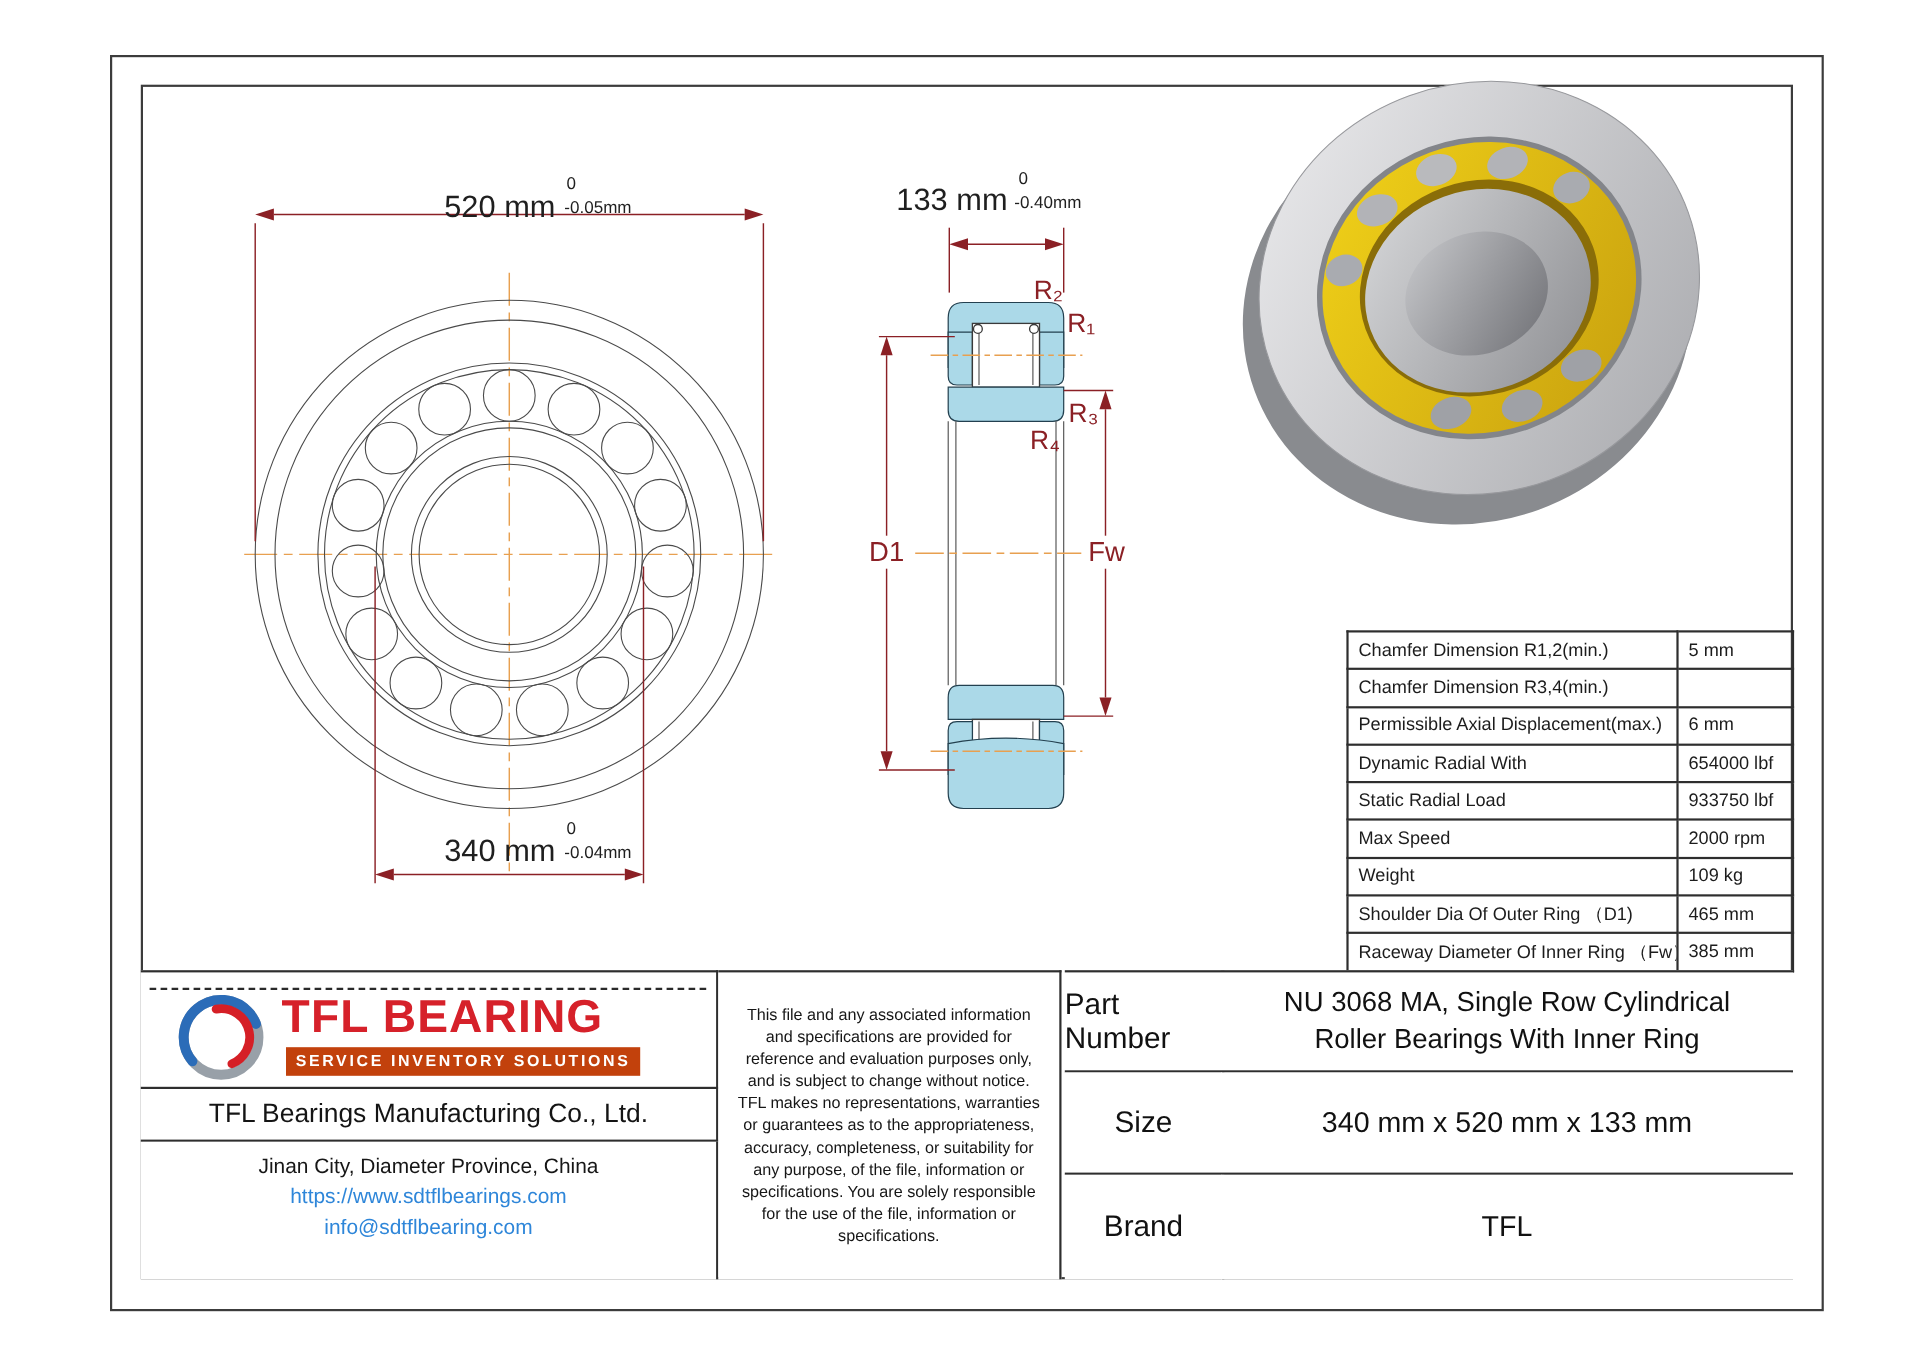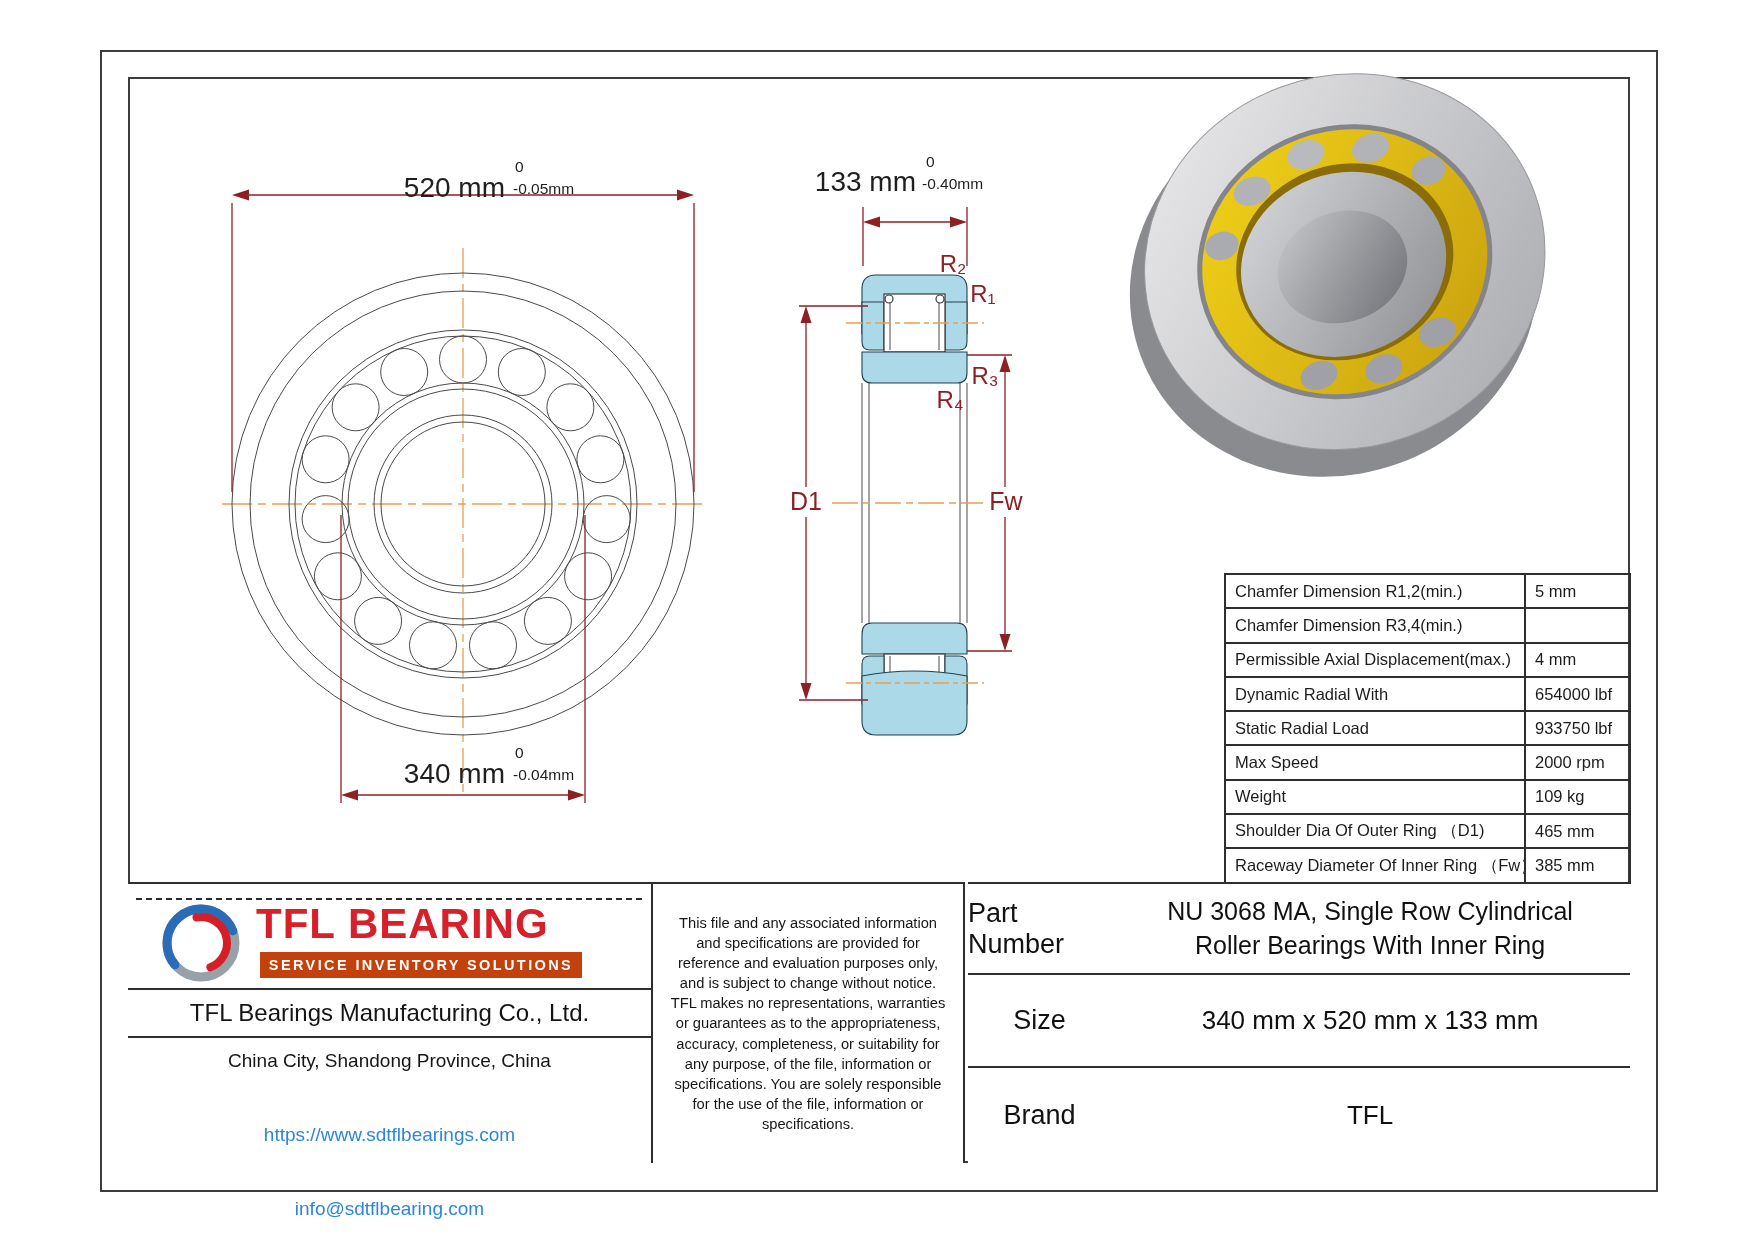--- a/index.html
+++ b/index.html
@@ -32,21 +32,21 @@
   .r1 { top:882px; height:93px; }
   .r2 { top:975px; height:93px; }
   .r3 { top:1068px; height:95px; }
   .pn-val { font-size:25px; line-height:1.35; padding:0 56px; }
 
   .dashline { position:absolute; left:8px; top:14px; width:506px; border-top:2.5px dashed #2a2a2a; }
   .logo-swirl { position:absolute; left:28px; top:12px; width:90px; height:90px; }
   .logo-word { position:absolute; left:128px; top:16px; width:340px; font-size:42px; font-weight:bold; letter-spacing:1px; color:#D6212A; white-space:nowrap; }
   .logo-band { position:absolute; left:132px; top:68px; width:322px; height:26px; background:#c2410c; color:#fff; font-size:14.5px; font-weight:bold; letter-spacing:2.4px; display:flex; align-items:center; justify-content:center; white-space:nowrap; }
   .addr  { color:#161616; }
-  .link  { color:#2E86D9;margin-top:46px; }
+  .link  { color:#2E86D9; }
   .phone { color:#161616; font-weight:bold; }
 
   .dimtxt { font-size:28px; fill:#1f1f1f; }
   .toltxt { font-size:15.5px; fill:#1f1f1f; }
   .rlabel { font-size:24px; fill:#8B2025; }
   .dlabel { font-size:25px; fill:#8B2025; }
   .dimln  { stroke:#8B2025; stroke-width:1.3; fill:none; }
   .dimfil { fill:#8B2025; stroke:none; }
   .cl     { stroke:#E8A050; stroke-width:1.3; fill:none; }
   .thin   { stroke:#4a4a4a; stroke-width:1; fill:none; }
@@ -244,21 +244,21 @@
       <tr>
           <td class="lab">Chamfer Dimension R1,2(min.)</td>
           <td>5 mm</td>
         </tr>
       <tr>
           <td class="lab">Chamfer Dimension R3,4(min.)</td>
           <td></td>
         </tr>
       <tr>
           <td class="lab">Permissible Axial Displacement(max.)</td>
-          <td>4 mm</td>
+          <td>6 mm</td>
         </tr>
       <tr>
           <td class="lab">Dynamic Radial With</td>
           <td>654000 lbf</td>
         </tr>
       <tr>
           <td class="lab">Static Radial Load</td>
           <td>933750 lbf</td>
         </tr>
       <tr>
@@ -287,21 +287,21 @@
       <circle cx="45" cy="47" r="34" fill="none" stroke="#2B6CB8" stroke-width="9" stroke-dasharray="118 96" transform="rotate(140 45 47)" stroke-linecap="round"></circle>
       <circle cx="45" cy="47" r="26" fill="none" stroke="#D51F26" stroke-width="8" stroke-dasharray="76 88" transform="rotate(-100 45 47)" stroke-linecap="round"></circle>
     </svg>
     <div class="logo-word">TFL BEARING</div>
     <div class="logo-band">SERVICE INVENTORY SOLUTIONS</div>
   </div>
 
   <div class="cell name-cell b-r b-b">TFL Bearings Manufacturing Co., Ltd.</div>
 
   <div class="cell contact-cell b-r">
-    <div class="addr">China City, Shandong Province, China</div>
+    <div class="addr">Jinan City, Diameter Province, China</div>
     <div class="link">https://www.sdtflbearings.com</div>
     <div class="link">info@sdtflbearing.com</div>
   </div>
 
   <div class="cell disc-cell b-t b-r">
     <div class="disc-text">This file and any associated information and specifications are provided for reference and evaluation purposes only, and is subject to change without notice. TFL makes no representations, warranties or guarantees as to the appropriateness, accuracy, completeness, or suitability for any purpose, of the file, information or specifications.  You are solely responsible for the use of the file, information or specifications.</div>
   </div>
 
   <div class="cell lab-cell r1 b-t b-r b-b">Part Number</div>
   <div class="cell val-cell r1 b-t b-b pn-val">NU 3068 MA, Single Row Cylindrical Roller Bearings With Inner Ring</div>

